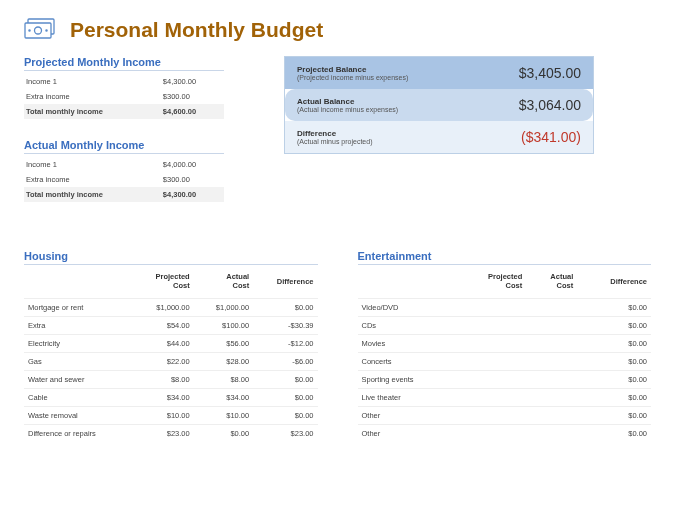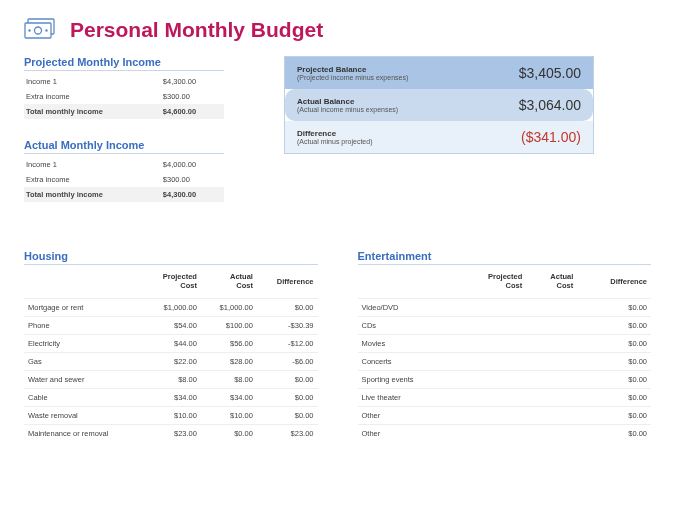--- a/index.html
+++ b/index.html
@@ -14,21 +14,21 @@
     overflow: hidden;
   }
   .title-row {
     display: flex;
     align-items: center;
     gap: 14px;
     margin-bottom: 14px;
   }
   .title-icon { color: #4a7ebb; }
   .title {
-    color: #be185d;
+    color: #a16207;
     font-size: 21px;
     font-weight: 600;
   }
   .top-grid {
     display: flex;
     gap: 60px;
     align-items: flex-start;
   }
   .left-col { width: 200px; }
   .right-col { flex: 1; max-width: 310px; }
@@ -175,21 +175,21 @@
       </tr>
         </thead>
       <tbody>
           <tr>
             <td>Mortgage or rent</td>
             <td>$1,000.00</td>
             <td>$1,000.00</td>
             <td>$0.00</td>
           </tr>
           <tr>
-            <td>Phone</td>
+            <td>Extra</td>
             <td>$54.00</td>
             <td>$100.00</td>
             <td>-$30.39</td>
           </tr>
           <tr>
             <td>Electricity</td>
             <td>$44.00</td>
             <td>$56.00</td>
             <td>-$12.00</td>
           </tr>
@@ -211,21 +211,21 @@
             <td>$34.00</td>
             <td>$0.00</td>
           </tr>
           <tr>
             <td>Waste removal</td>
             <td>$10.00</td>
             <td>$10.00</td>
             <td>$0.00</td>
           </tr>
           <tr>
-            <td>Maintenance or removal</td>
+            <td>Difference or repairs</td>
             <td>$23.00</td>
             <td>$0.00</td>
             <td>$23.00</td>
           </tr>
         </tbody>
     </table>
   </div>
   <div class="cat-col">
     <div class="section-head">Entertainment</div>
     <table class="cat-table">

